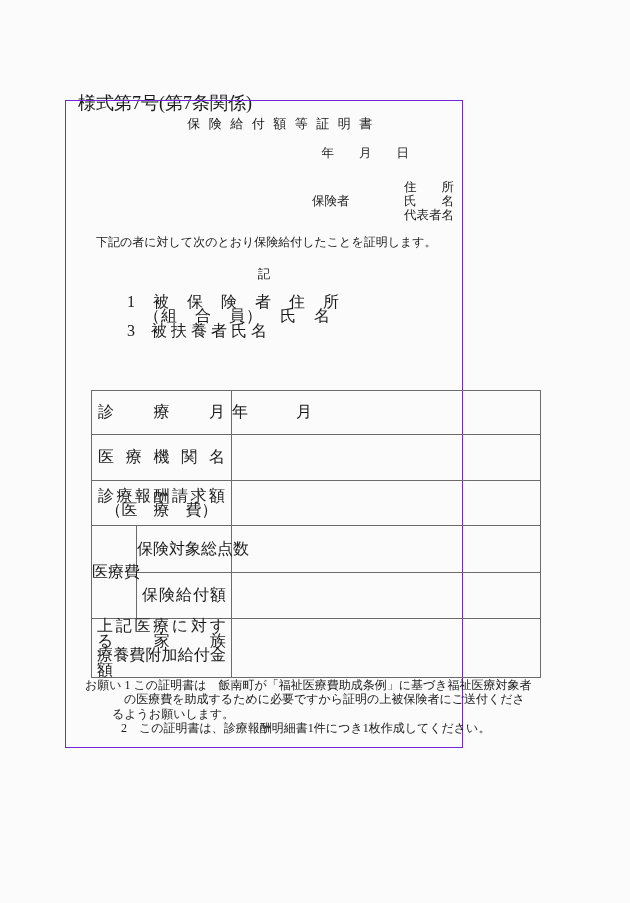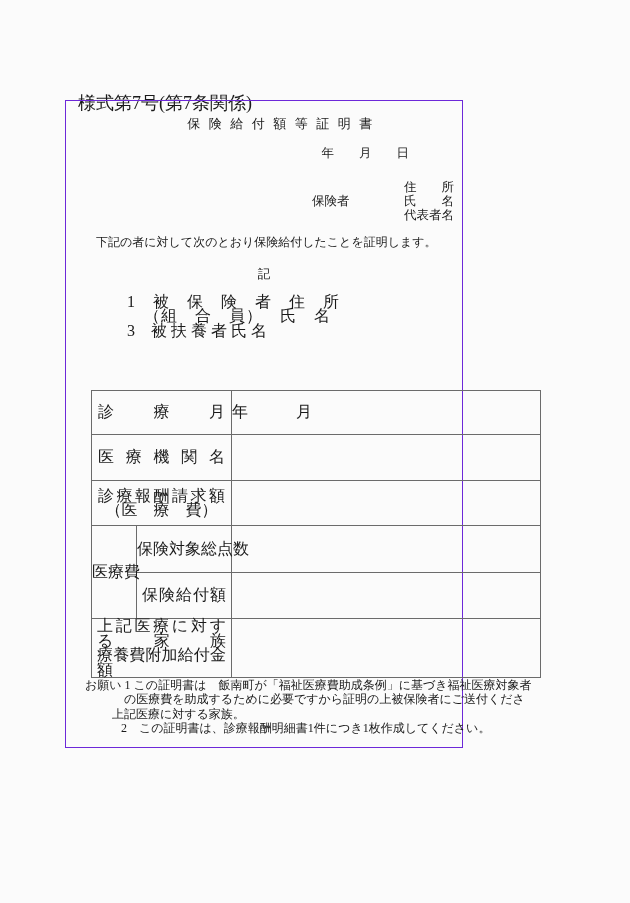--- a/index.html
+++ b/index.html
@@ -210,17 +210,17 @@
           </div>
         </td>
         <td></td>
       </tr>
     </tbody>
   </table>
 
   <div class="notes">
     <div>お願い 1 この証明書は　飯南町が「福祉医療費助成条例」に基づき福祉医療対象者</div>
     <div>　　　 の医療費を助成するために必要ですから証明の上被保険者にご送付くださ</div>
-    <div>　　 上記医療に対する家族。</div>
+    <div>　　 るようお願いします。</div>
     <div>　　　2　この証明書は、診療報酬明細書1件につき1枚作成してください。</div>
   </div>
 
 </div>
 
 </body></html>

